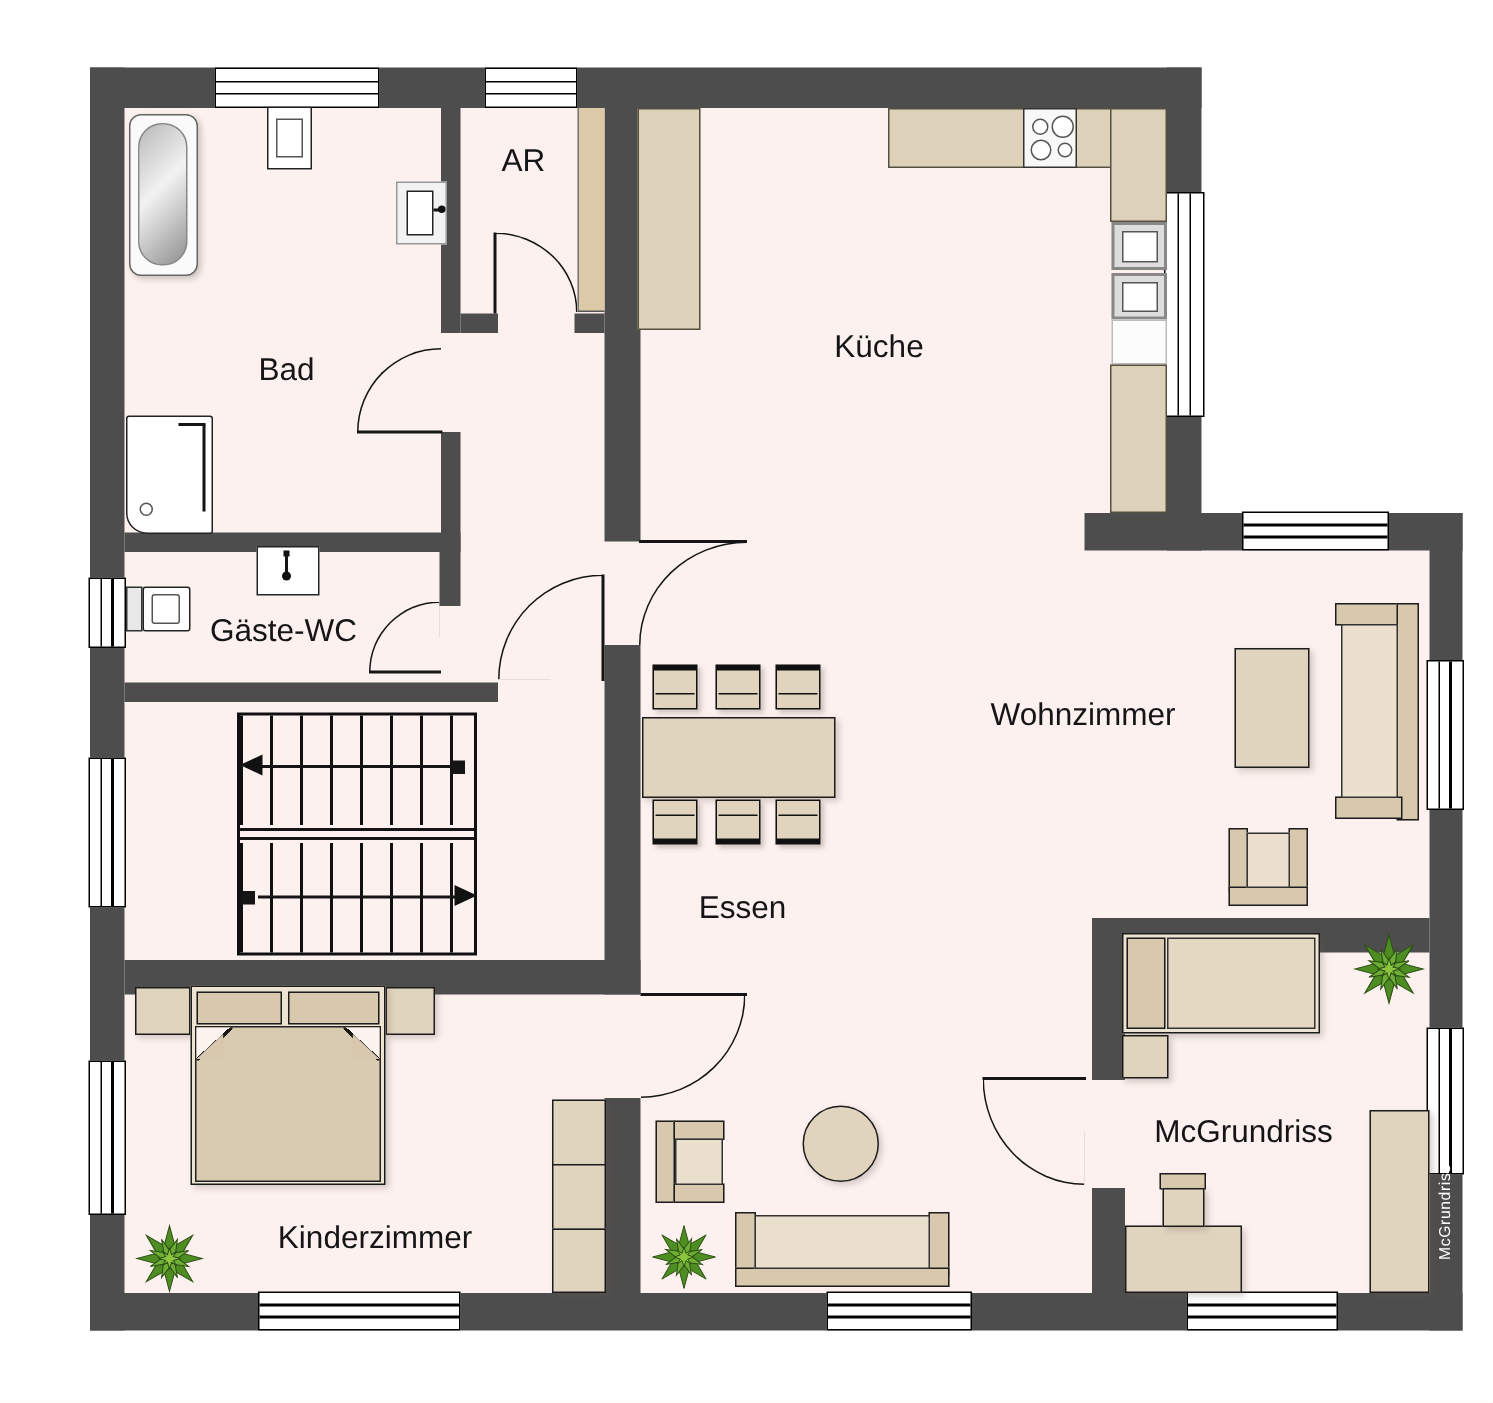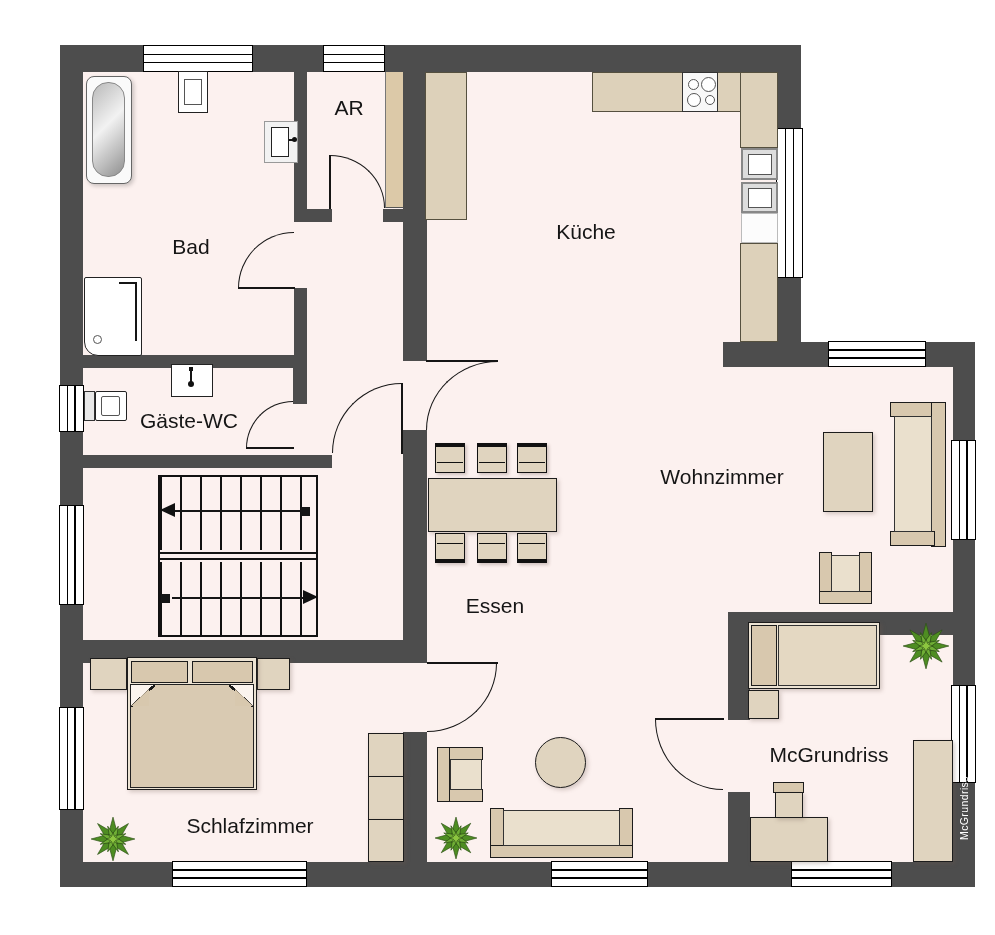--- a/index.html
+++ b/index.html
@@ -276,18 +276,18 @@
         </g>
       </svg>
   </div>
 
   <div class="rlabel" style="left:191px;top:247px">Bad</div>
   <div class="rlabel" style="left:349px;top:108px">AR</div>
   <div class="rlabel" style="left:586px;top:232px">Küche</div>
   <div class="rlabel" style="left:189px;top:421px">Gäste-WC</div>
   <div class="rlabel" style="left:722px;top:477px">Wohnzimmer</div>
   <div class="rlabel" style="left:495px;top:606px">Essen</div>
-  <div class="rlabel" style="left:250px;top:826px">Schlafzimmer</div>
+  <div class="rlabel" style="left:250px;top:826px">Kinderzimmer</div>
   <div class="rlabel" style="left:829px;top:755px">McGrundriss</div>
 
   <div class="wm" style="left:952px;top:776px;width:23px;height:64px">McGrundriss</div>
 
 </div>
 
 </body></html>

